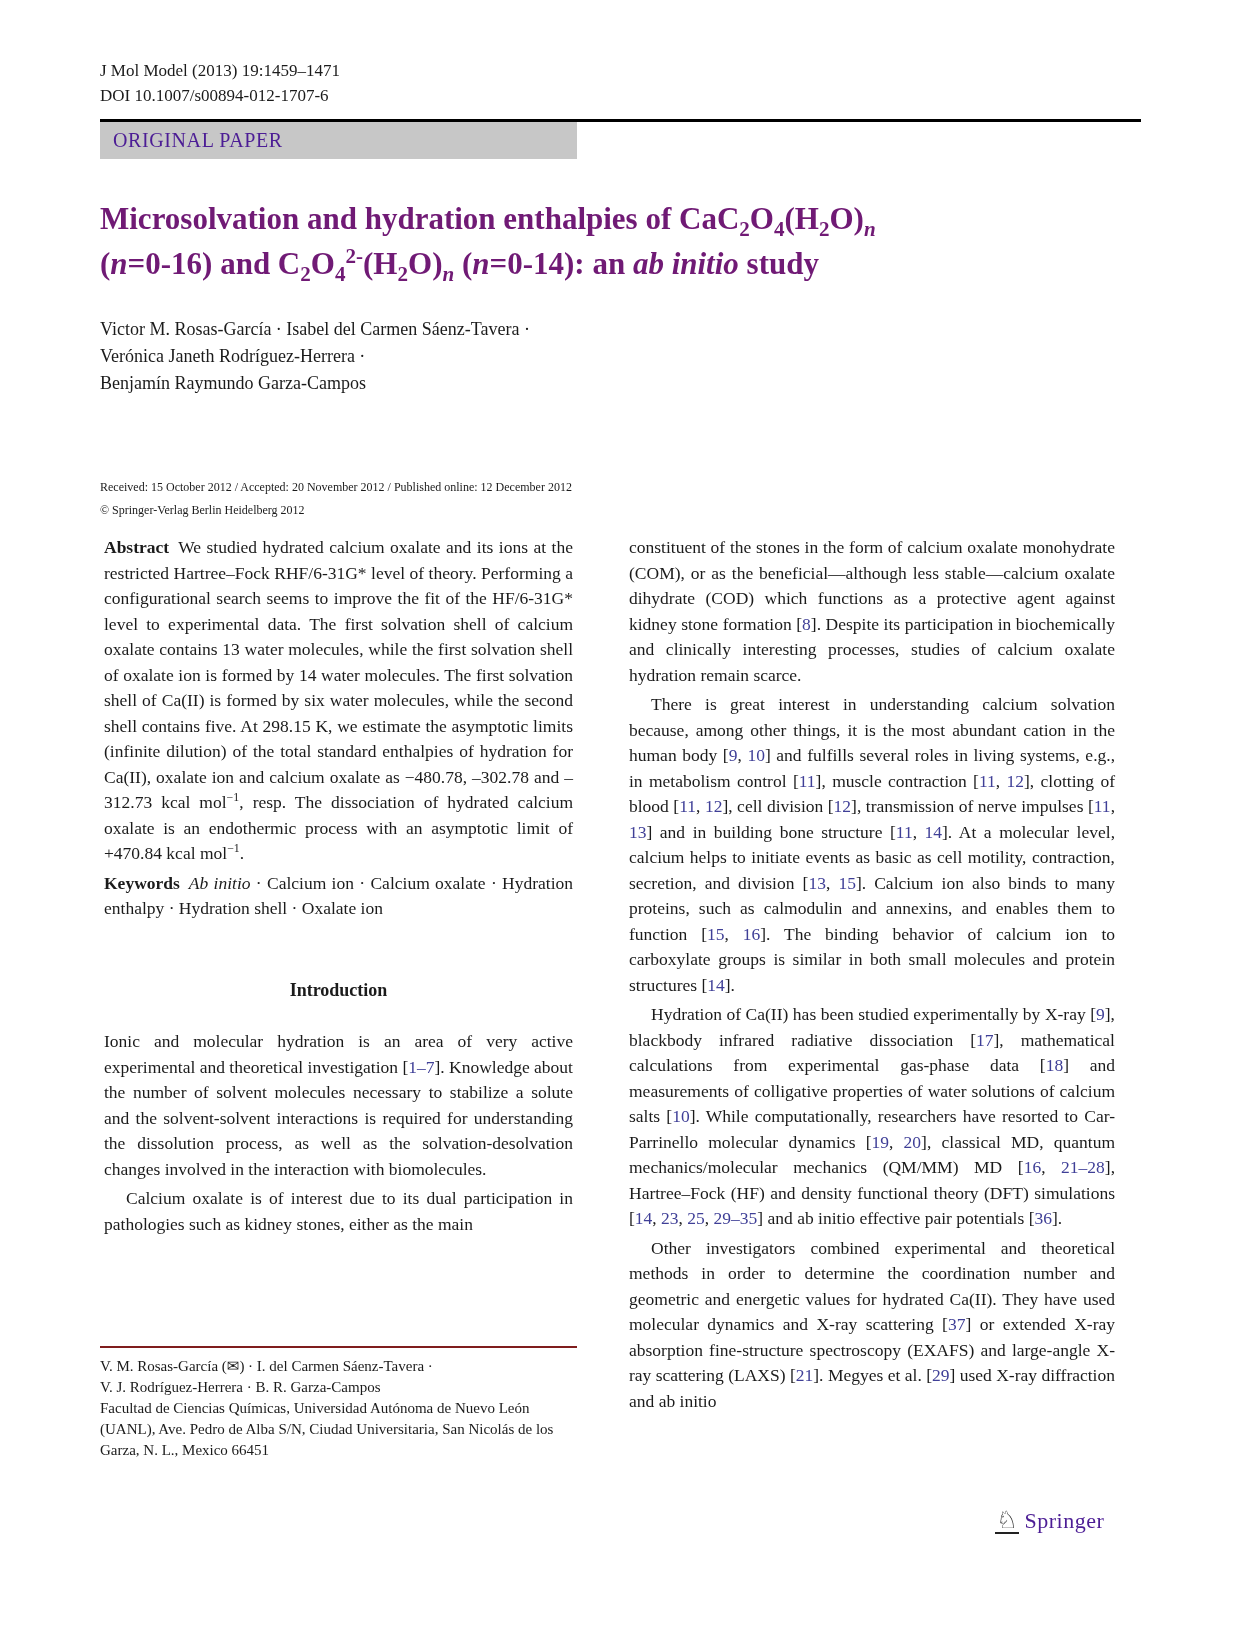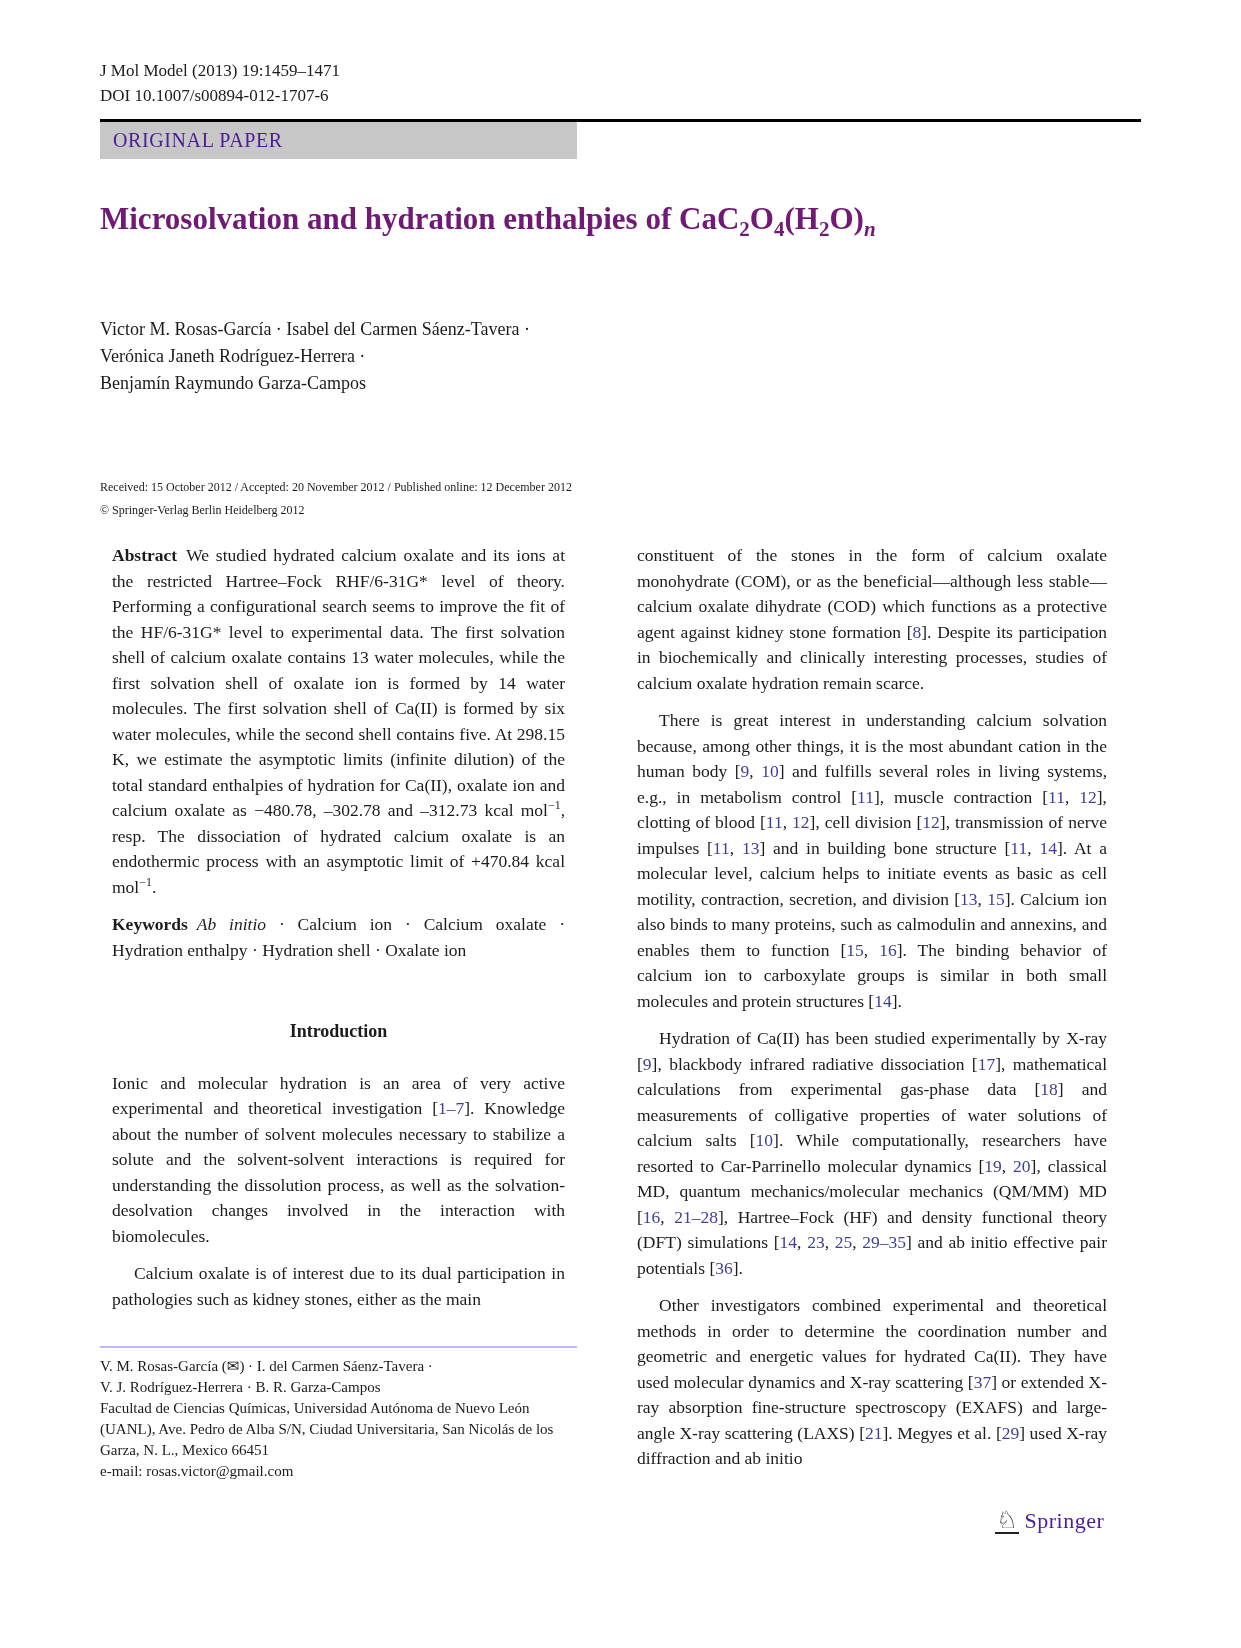--- a/index.html
+++ b/index.html
@@ -22,30 +22,30 @@
   .title {
     position:absolute; left:100px; top:196px; width:1070px;
     font-size:31px; font-weight:bold; line-height:45px; color:#701a75;
   }
   .authors { position:absolute; left:100px; top:316px; font-size:18px; font-weight:normal; line-height:27px; }
   .dates { position:absolute; left:100px; top:476px; font-size:12px; line-height:23px; }
 
   .col-left  { position:absolute; left:100px; top:531px; width:477px; }
   .col-right { position:absolute; left:625px; top:531px; width:494px; }
   .body-text { font-size:17.5px; line-height:25.5px; text-align:justify; }
-  .body-text p { margin:12px; }
+  .body-text p { margin:4px; }
   .indent { text-indent:22px; }
   .runin { font-weight:bold; margin-right:9px; }
   .abstract { margin-bottom:54px; }
   .keywords { margin-bottom:0; }
   .section-heading { font-weight:bold; font-size:18px; margin:56px 0 26px 0; text-align:center; }
 
   .footnote {
     position:absolute; left:100px; top:1346px; width:477px;
-    border-top:2px solid #c4b5fd; padding-top:8px;
+    border-top:2px solid #7f1d1d; padding-top:8px;
     font-size:15px; line-height:21px; text-align:left;
   }
   .footnote p { margin:0; }
 
   .logo { position:absolute; left:995px; top:1508px; display:flex; align-items:flex-end; gap:6px; }
   .logo-horse {
     font-family:"DejaVu Sans",sans-serif; font-size:24px; line-height:24px;
     border-bottom:2px solid #222; padding:0 1px 0px 1px; color:#222;
   }
   .logo-word { font-size:22px; color:#4c1d95; letter-spacing:0.5px; }
@@ -61,20 +61,21 @@
   </div>
 
   <div class="rule-top"></div>
 
   <div class="banner">
     <span>ORIGINAL PAPER</span>
   </div>
 
   <div class="title">
     <div>Microsolvation and hydration enthalpies of CaC<sub>2</sub>O<sub>4</sub>(H<sub>2</sub>O)<sub><em>n</em></sub></div>
+    <div>(<em>n</em>=0-16) and C<sub>2</sub>O<sub>4</sub><sup>2-</sup>(H<sub>2</sub>O)<sub><em>n</em></sub> (<em>n</em>=0-14): an <em>ab initio</em> study</div>
   </div>
 
   <div class="authors">
     <div>Victor M. Rosas-García · Isabel del Carmen Sáenz-Tavera ·</div>
     <div>Verónica Janeth Rodríguez-Herrera ·</div>
     <div>Benjamín Raymundo Garza-Campos</div>
   </div>
 
   <div class="dates">
     <div>Received: 15 October 2012 / Accepted: 20 November 2012 / Published online: 12 December 2012</div>
@@ -96,21 +97,20 @@
     <p>constituent of the stones in the form of calcium oxalate monohydrate (COM), or as the beneficial—although less stable—calcium oxalate dihydrate (COD) which functions as a protective agent against kidney stone formation [<span class="cite">8</span>]. Despite its participation in biochemically and clinically interesting processes, studies of calcium oxalate hydration remain scarce.</p>
     <p class="indent">There is great interest in understanding calcium solvation because, among other things, it is the most abundant cation in the human body [<span class="cite">9</span>, <span class="cite">10</span>] and fulfills several roles in living systems, e.g., in metabolism control [<span class="cite">11</span>], muscle contraction [<span class="cite">11</span>, <span class="cite">12</span>], clotting of blood [<span class="cite">11</span>, <span class="cite">12</span>], cell division [<span class="cite">12</span>], transmission of nerve impulses [<span class="cite">11</span>, <span class="cite">13</span>] and in building bone structure [<span class="cite">11</span>, <span class="cite">14</span>]. At a molecular level, calcium helps to initiate events as basic as cell motility, contraction, secretion, and division [<span class="cite">13</span>, <span class="cite">15</span>]. Calcium ion also binds to many proteins, such as calmodulin and annexins, and enables them to function [<span class="cite">15</span>, <span class="cite">16</span>]. The binding behavior of calcium ion to carboxylate groups is similar in both small molecules and protein structures [<span class="cite">14</span>].</p>
     <p class="indent">Hydration of Ca(II) has been studied experimentally by X-ray [<span class="cite">9</span>], blackbody infrared radiative dissociation [<span class="cite">17</span>], mathematical calculations from experimental gas-phase data [<span class="cite">18</span>] and measurements of colligative properties of water solutions of calcium salts [<span class="cite">10</span>]. While computationally, researchers have resorted to Car-Parrinello molecular dynamics [<span class="cite">19</span>, <span class="cite">20</span>], classical MD, quantum mechanics/molecular mechanics (QM/MM) MD [<span class="cite">16</span>, <span class="cite">21–28</span>], Hartree–Fock (HF) and density functional theory (DFT) simulations [<span class="cite">14</span>, <span class="cite">23</span>, <span class="cite">25</span>, <span class="cite">29–35</span>] and ab initio effective pair potentials [<span class="cite">36</span>].</p>
     <p class="indent">Other investigators combined experimental and theoretical methods in order to determine the coordination number and geometric and energetic values for hydrated Ca(II). They have used molecular dynamics and X-ray scattering [<span class="cite">37</span>] or extended X-ray absorption fine-structure spectroscopy (EXAFS) and large-angle X-ray scattering (LAXS) [<span class="cite">21</span>]. Megyes et al. [<span class="cite">29</span>] used X-ray diffraction and ab initio</p>
   </div>
 
   <div class="footnote">
     <p><span>V. M. Rosas-García (</span><span>✉</span><span>) · I. del Carmen Sáenz-Tavera ·</span></p>
     <p>V. J. Rodríguez-Herrera · B. R. Garza-Campos</p>
     <p>Facultad de Ciencias Químicas, Universidad Autónoma de Nuevo León (UANL), Ave. Pedro de Alba S/N, Ciudad Universitaria, San Nicolás de los Garza, N. L., Mexico 66451</p>
-    <p><span>e-mail: </span><span>rosas.victor@gmail.com</span></p>
   </div>
 
   <div class="logo">
     <span class="logo-horse">♘</span>
     <span class="logo-word">Springer</span>
   </div>
 
 </div>
 
 </body></html>

